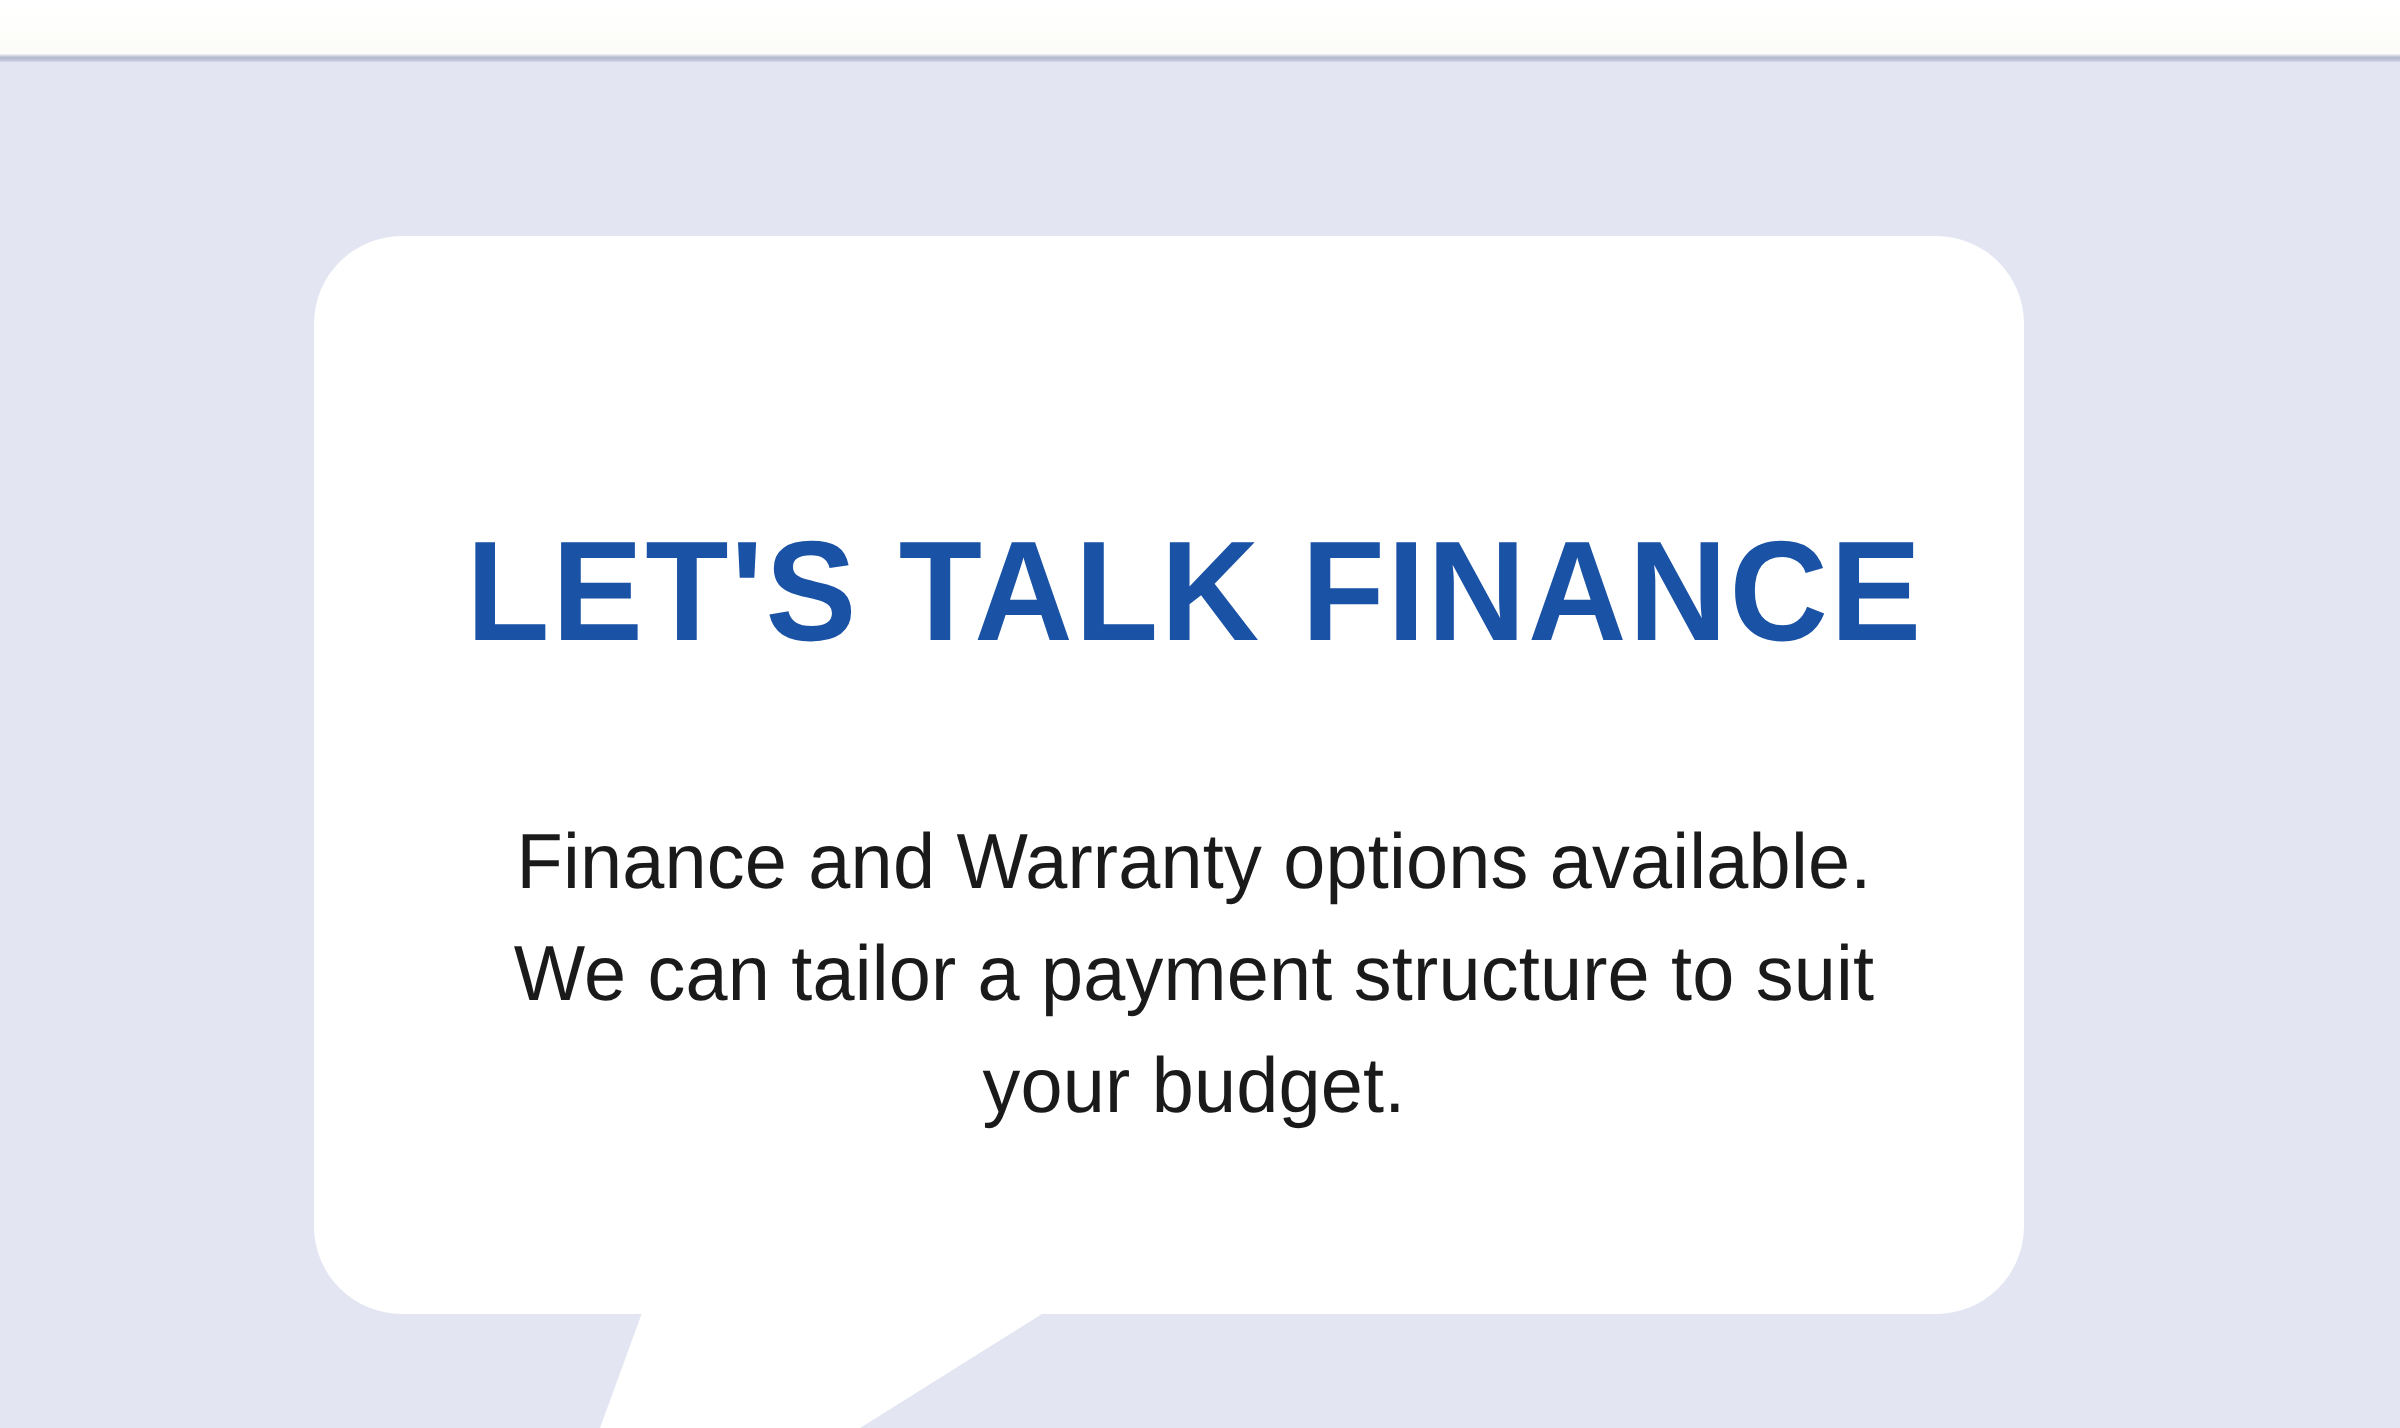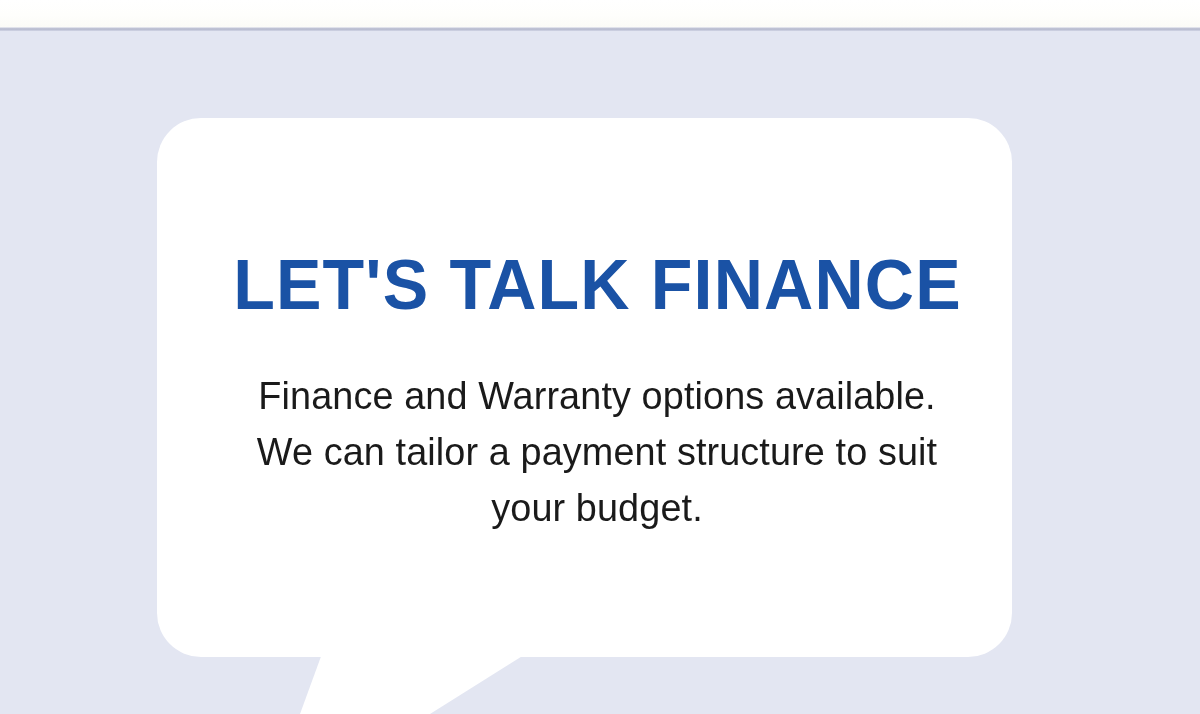--- a/index.html
+++ b/index.html
@@ -73,25 +73,26 @@
   }
 
   
   .content {
     position: absolute;
     left: 157px;
     top: 118px;
     width: 880px;
     height: 539px;
     box-sizing: border-box;
-    padding: 0 40px;
+    padding: 12px 40px;
     display: flex;
     flex-direction: column;
     align-items: center;
     justify-content: flex-start;
+    gap: 24px;
   }
 
   .headline {
     margin: 0;
     padding: 0;
     color: #1a52a5;
     font-family: "Liberation Sans Narrow", "Liberation Sans", sans-serif;
     font-weight: 700;
     font-size: 71px;
     line-height: 1;

